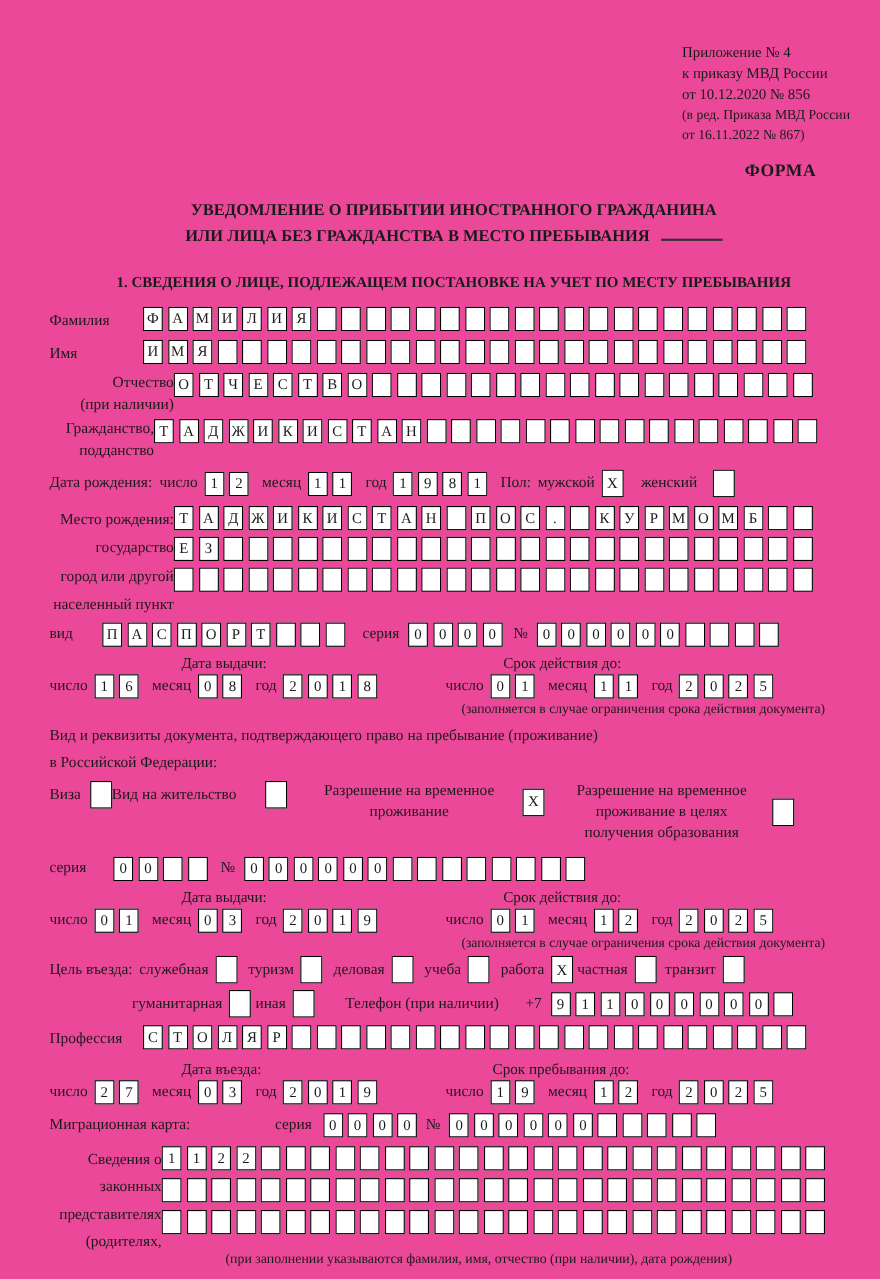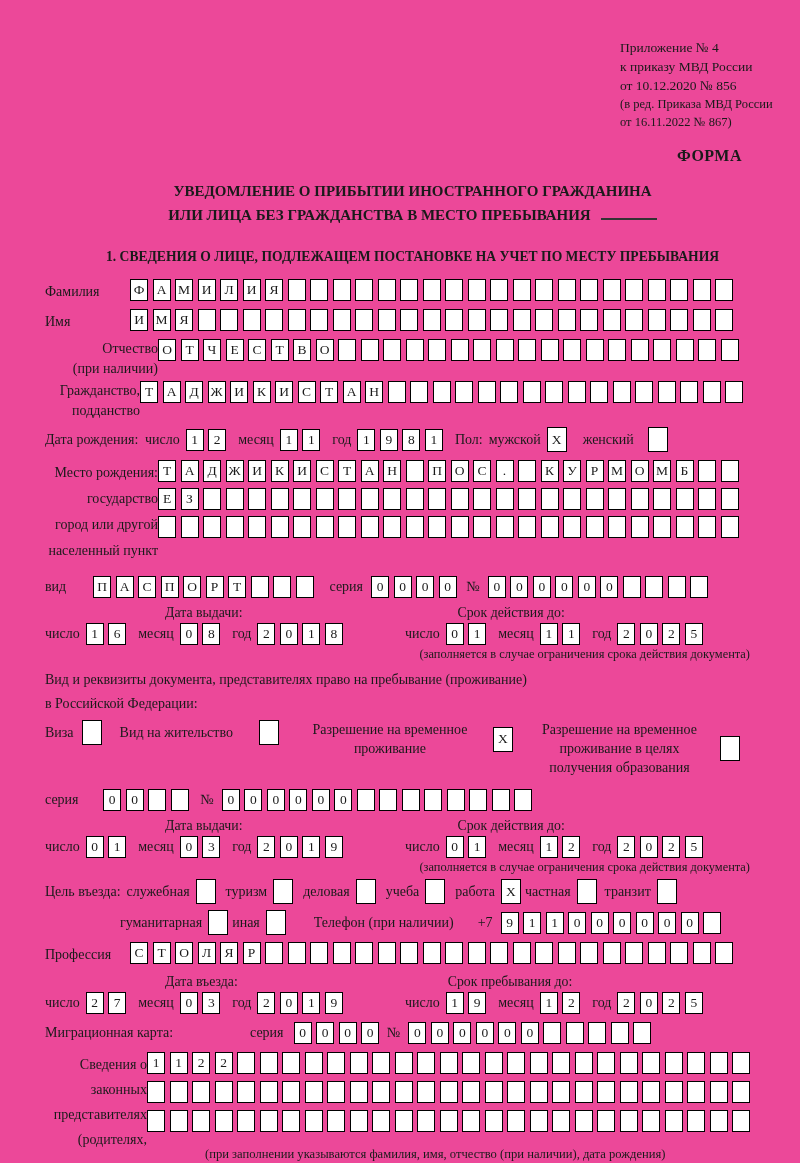--- a/index.html
+++ b/index.html
@@ -325,21 +325,21 @@
           <span class="cell"></span>
           <span class="cell"></span>
           <span class="cell"></span>
           <span class="cell"></span>
           <span class="cell"></span>
         </span>
     </span>
   </div>
 
 
-  <div class="frow" style="align-items:center;margin-top:12px">
+  <div class="frow" style="align-items:center;margin-top:2px">
     <span style="width:48px">вид</span>
     <span class="cells">
         <span class="cell">П</span>
         <span class="cell">А</span>
         <span class="cell">С</span>
         <span class="cell">П</span>
         <span class="cell">О</span>
         <span class="cell">Р</span>
         <span class="cell">Т</span>
         <span class="cell"></span>
@@ -408,30 +408,30 @@
           <span class="cell">2</span>
           <span class="cell">0</span>
           <span class="cell">2</span>
           <span class="cell">5</span>
         </span>
     </span>
   </div>
   <div class="note">(заполняется в случае ограничения срока действия документа)</div>
 
   <div style="margin-top:6px;line-height:24px">
-    <div>Вид и реквизиты документа, представителях право на пребывание (проживание)</div>
+    <div>Вид и реквизиты документа, подтверждающего право на пребывание (проживание)</div>
     <div>в Российской Федерации:</div>
   </div>
 
   <div class="frow" style="margin-top:4px">
     <span class="opt">
       <span class="optlbl">Виза</span>
       <span class="box"></span>
     </span>
-    <span class="opt" style="margin-left:18px">
+    <span class="opt" style="">
       <span class="optlbl">Вид на жительство</span>
       <span class="box" style="margin-left:18px"></span>
     </span>
     <span class="opt" style="margin-left:16px">
       <span class="optlbl c2">Разрешение на временное проживание</span>
       <span class="box">X</span>
     </span>
     <span class="opt" style="margin-left:14px">
       <span class="optlbl c3">Разрешение на временное проживание в целях получения образования</span>
       <span class="box"></span>

